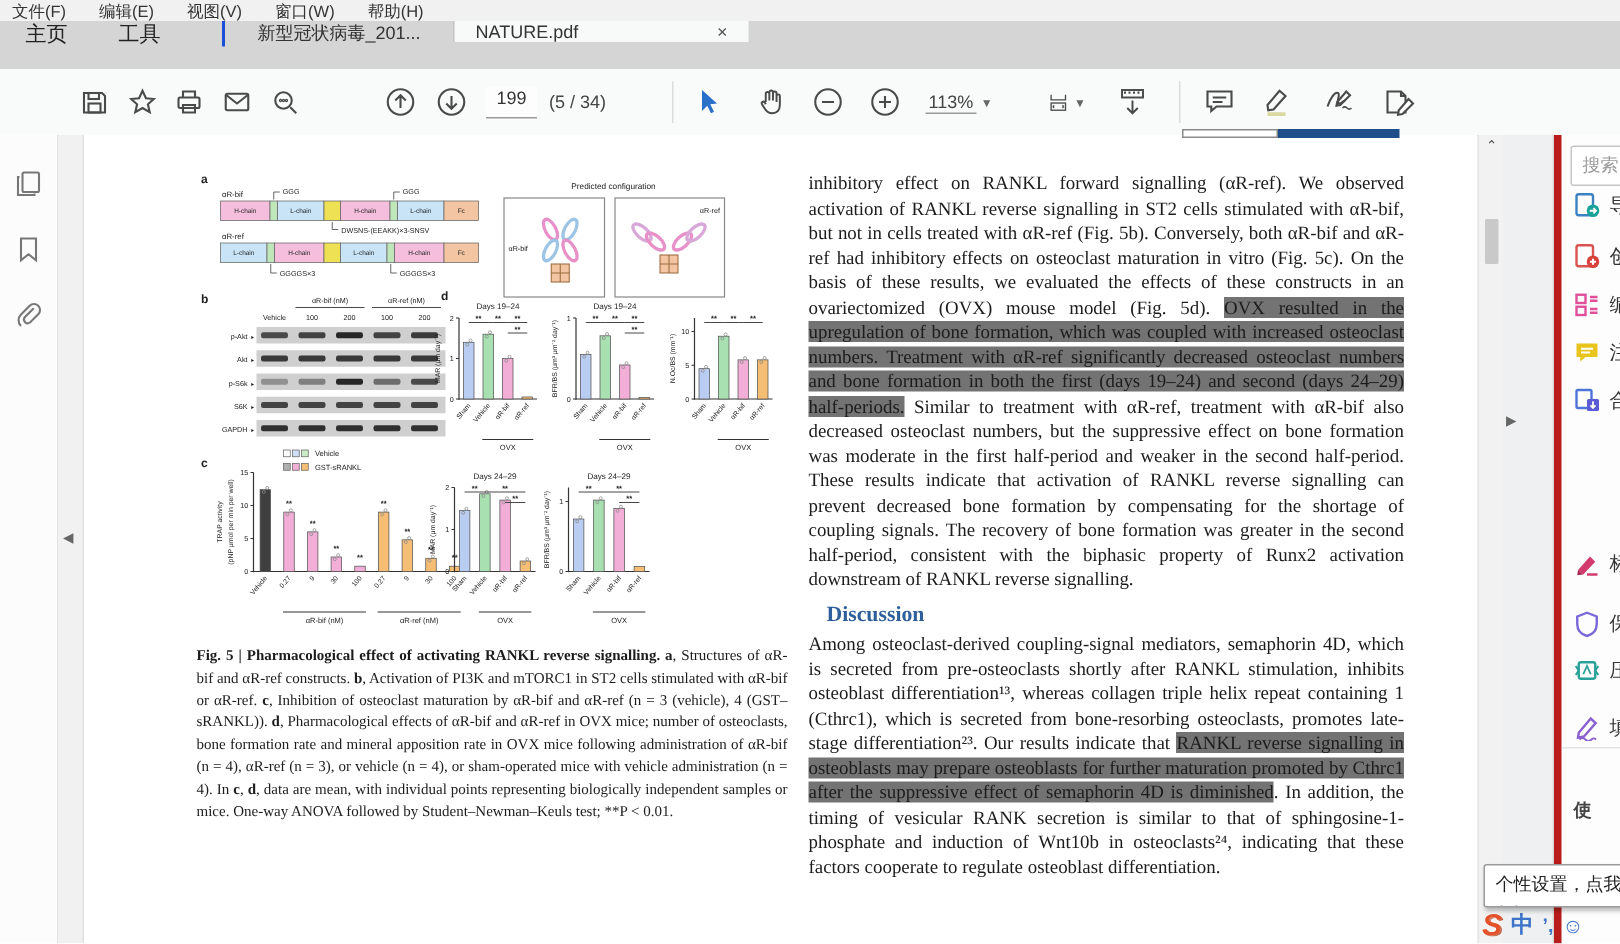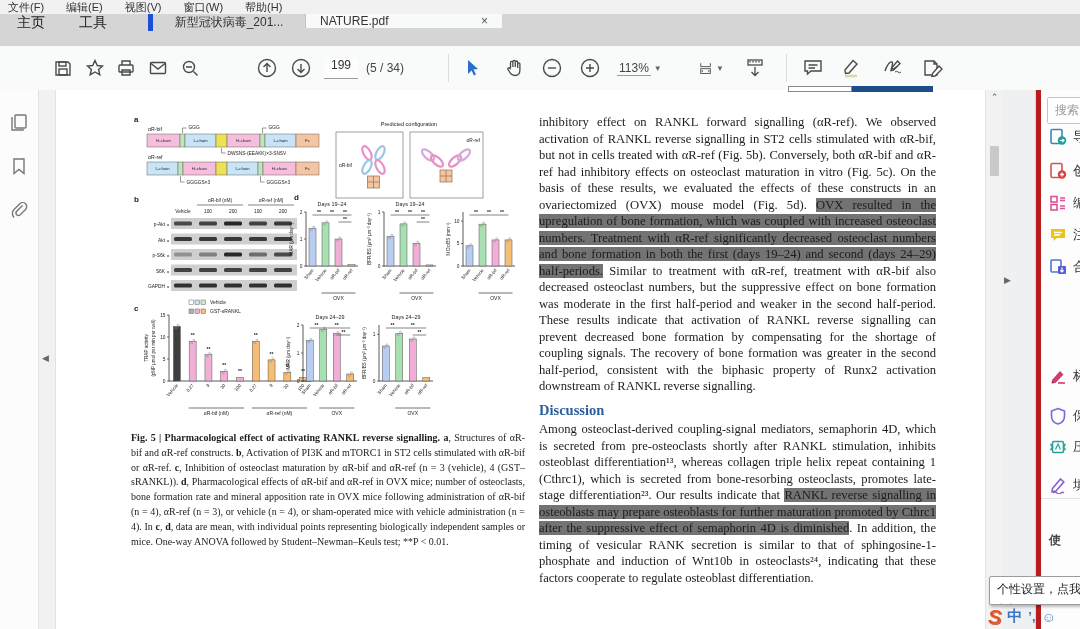--- a/index.html
+++ b/index.html
@@ -6,21 +6,21 @@
   body{width:1080px;height:629px;position:relative;overflow:hidden;background:#fff;
        font-family:"Liberation Sans",sans-serif;-webkit-font-smoothing:antialiased}
   
   #menubar{position:absolute;left:0;top:0;width:1080px;height:14px;background:#f1f1f1;
            display:flex;align-items:center;gap:22px;padding-left:8px;font-size:11px;color:#333}
   #menubar span{cursor:default}
   #tabbar{position:absolute;left:0;top:14px;width:1080px;height:32px;background:#d5d5d5;
           display:flex;align-items:flex-start;font-size:13px;color:#222}
   .navtab{padding:0 17px;display:flex;align-items:center;font-size:14px}
   .doctab{width:152px;display:flex;align-items:center;justify-content:center;font-size:12px;
-          color:#333;border-left:5px solid #1d4ed8;overflow:hidden;white-space:nowrap}
+          color:#333;border-left:2px solid #1d4ed8;overflow:hidden;white-space:nowrap}
   .doctab.active{width:168px;background:#f8f9f9;border-left:1px solid #c2c2c2;justify-content:space-between;
           padding:0 14px}
   .doctab .close{color:#555;font-size:12px;margin-left:10px}
   #toolbar{position:absolute;left:0;top:46px;width:1080px;height:44px;background:#f9fafa;
            border-bottom:1px solid #a3a3a3}
   .tb{position:absolute;top:9px;width:26px;height:26px;display:flex;align-items:center;justify-content:center}
   .tb svg{display:block}
   .tbtxt{position:absolute;top:9px;height:26px;display:flex;align-items:center;font-size:12px;color:#444}
   .vdiv{position:absolute;top:8px;width:1px;height:28px;background:#dcdcdc}
   #page-num-box{position:absolute;left:324px;top:12px;width:34px;height:20px;text-align:center;
@@ -47,21 +47,21 @@
   #search-box{position:absolute;left:6px;top:7px;width:90px;height:25px;border:1px solid #c6c6c6;border-radius:2px;
               background:#fff;font-size:12px;color:#9a9a9a;display:flex;align-items:center;padding-left:7px}
   .toolrow{position:absolute;left:8px;display:flex;align-items:center;gap:6px;font-size:13px;color:#333;white-space:nowrap}
   .toolrow svg{flex:0 0 auto}
   #rp-sep{position:absolute;left:0;top:408px;width:44px;height:1px;background:#e3e3e3}
   #rp-footer{position:absolute;left:8px;top:442px;font-size:12px;font-weight:bold;color:#444;white-space:nowrap}
   
   .serif{font-family:"Liberation Serif",serif;color:#1c1c1c}
   #rcol{position:absolute;left:483px;top:24px;width:397px;font-size:12.6px;line-height:16.5px;text-align:justify}
   #rcol mark{background:#737373;color:inherit;padding:0}
-  #disc-head{color:#2e5f9b;font-weight:bold;font-size:14.5px;margin:7px 0 3px 0;text-align:left}
+  #disc-head{color:#2e5f9b;font-weight:bold;font-size:14.5px;margin:7px 0 3px 12px;text-align:left}
   #caption{position:absolute;left:75px;top:341px;width:394px;font-size:10px;line-height:14.8px;text-align:justify}
   #bottomline{position:absolute;left:75px;top:517px;width:394px;font-size:13.2px}
   #fig{position:absolute;left:75px;top:20px}
   
   #tooltip{position:absolute;left:989px;top:576px;width:91px;height:27px;background:#fff;border:1px solid #9c9c9c;
            border-radius:2px;box-shadow:1px 2px 3px rgba(0,0,0,.25);font-size:12px;color:#222;
            line-height:25px;padding-left:7px;white-space:nowrap;overflow:hidden;z-index:9}
   #tooltip .tail{position:absolute;left:12px;bottom:-4px;width:7px;height:7px;background:#fff;
            border-right:1px solid #9c9c9c;border-bottom:1px solid #9c9c9c;transform:rotate(45deg)}
   #imebar{position:absolute;left:988px;top:604px;height:25px;display:flex;align-items:center;gap:6px;z-index:8}

